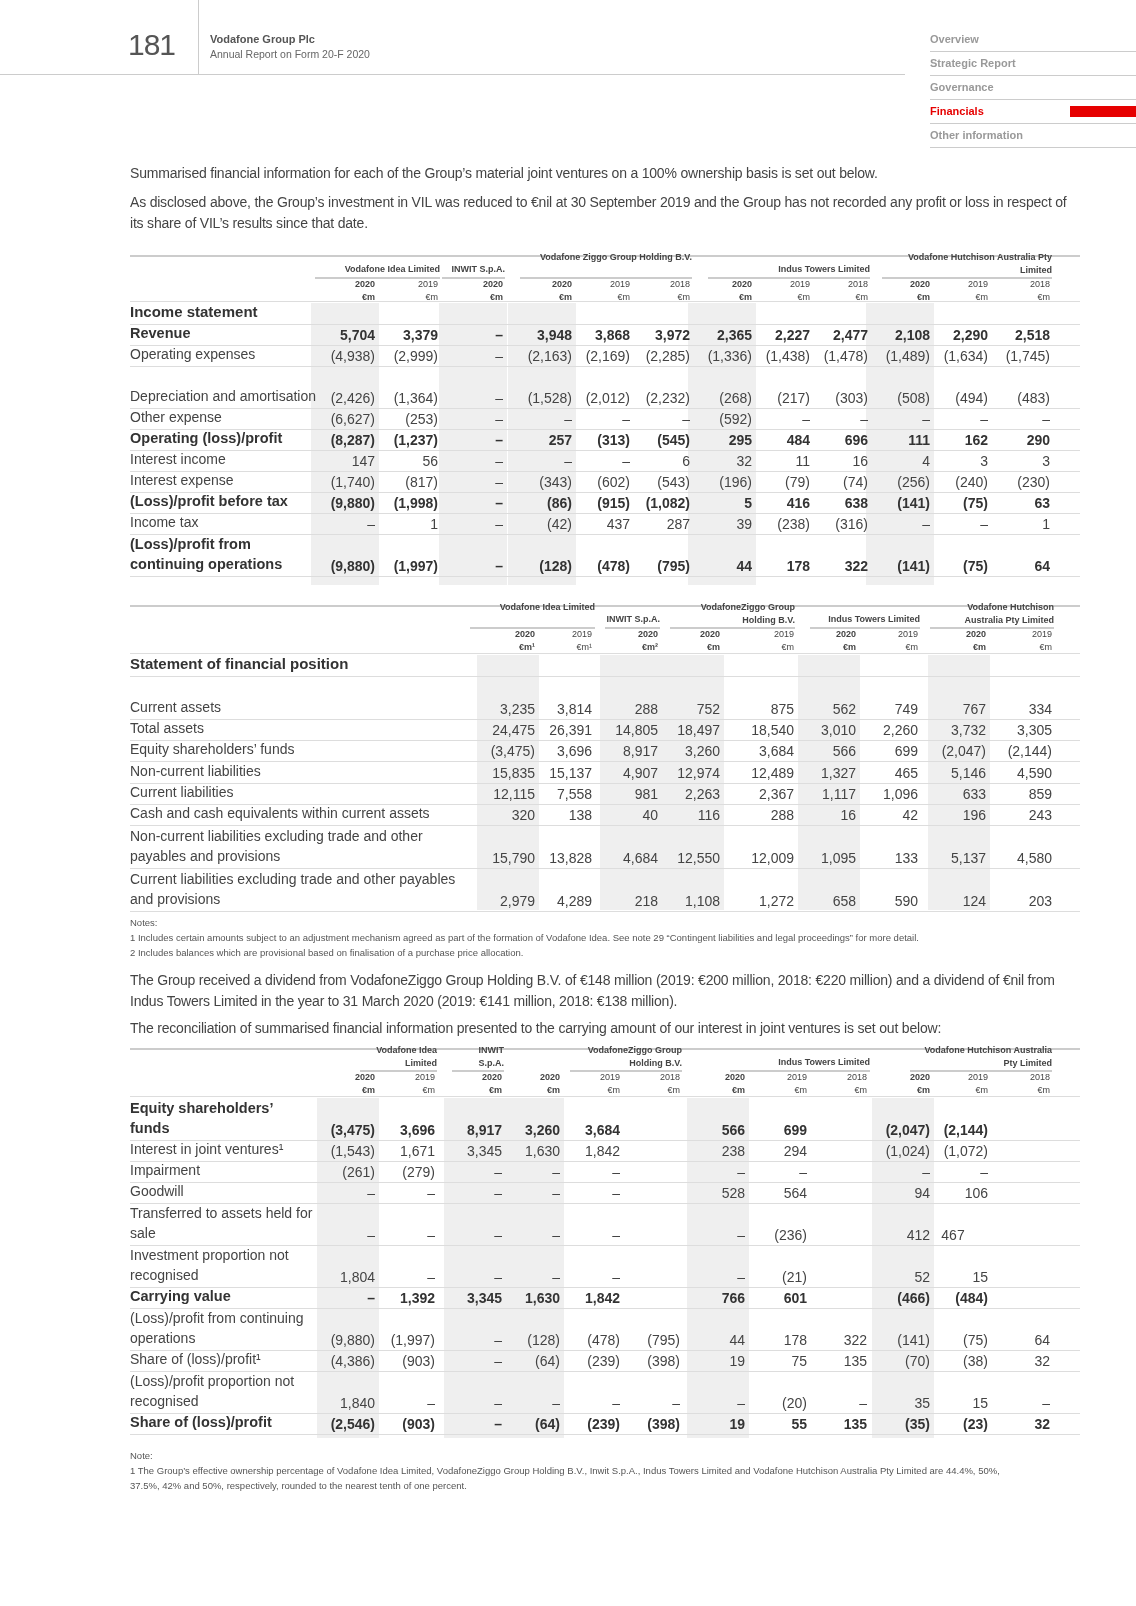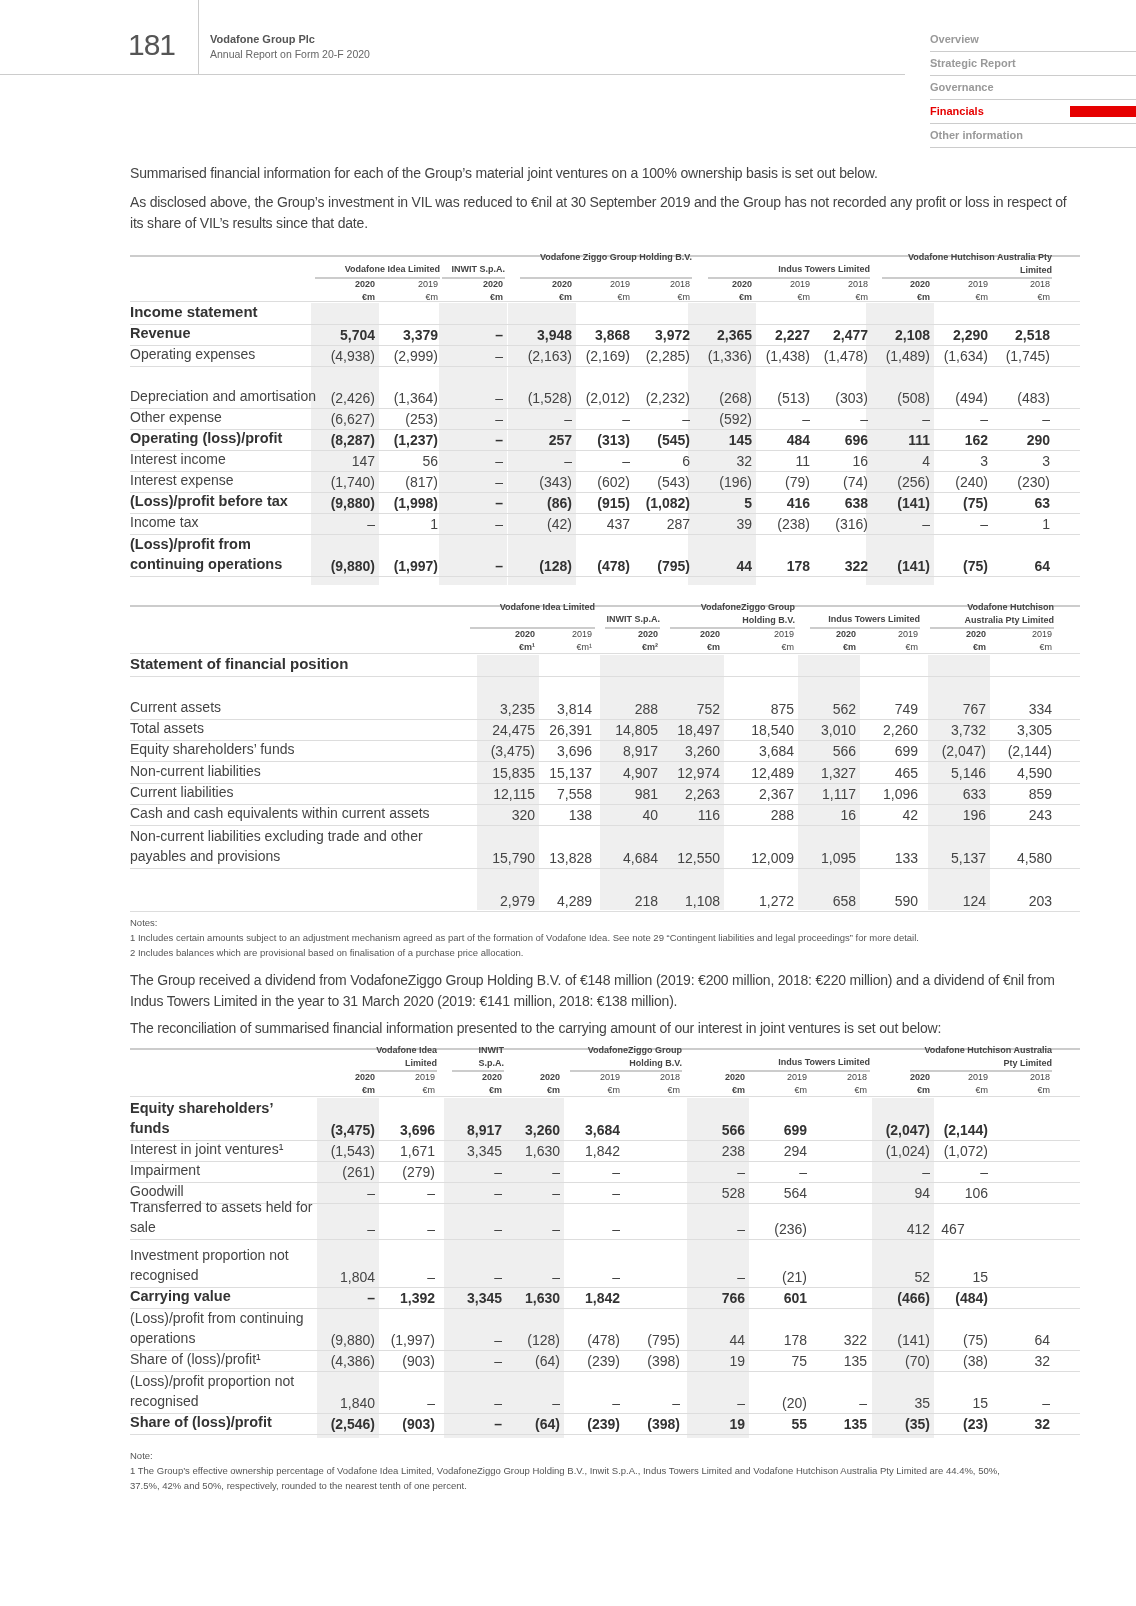--- a/index.html
+++ b/index.html
@@ -125,21 +125,21 @@
     </div>
     <div class="row" style="top:111px;height:42px;">
       <div class="lbl" style="width:190px;">Depreciation and amortisation</div>
       <div class="cell" style="left:175px;width:70px;">(2,426)</div>
       <div class="cell" style="left:238px;width:70px;">(1,364)</div>
       <div class="cell" style="left:303px;width:70px;">–</div>
       <div class="cell" style="left:372px;width:70px;">(1,528)</div>
       <div class="cell" style="left:430px;width:70px;">(2,012)</div>
       <div class="cell" style="left:490px;width:70px;">(2,232)</div>
       <div class="cell" style="left:552px;width:70px;">(268)</div>
-      <div class="cell" style="left:610px;width:70px;">(513)</div>
+      <div class="cell" style="left:610px;width:70px;">(217)</div>
       <div class="cell" style="left:668px;width:70px;">(303)</div>
       <div class="cell" style="left:730px;width:70px;">(508)</div>
       <div class="cell" style="left:788px;width:70px;">(494)</div>
       <div class="cell" style="left:850px;width:70px;">(483)</div>
     </div>
     <div class="row" style="top:153px;height:21px;">
       <div class="lbl" style="width:190px;">Other expense</div>
       <div class="cell" style="left:175px;width:70px;">(6,627)</div>
       <div class="cell" style="left:238px;width:70px;">(253)</div>
       <div class="cell" style="left:303px;width:70px;">–</div>
@@ -154,21 +154,21 @@
       <div class="cell" style="left:850px;width:70px;">–</div>
     </div>
     <div class="row bold" style="top:174px;height:21px;">
       <div class="lbl" style="width:190px;font-size:14.5px;">Operating (loss)/profit</div>
       <div class="cell" style="left:175px;width:70px;">(8,287)</div>
       <div class="cell" style="left:238px;width:70px;">(1,237)</div>
       <div class="cell" style="left:303px;width:70px;">–</div>
       <div class="cell" style="left:372px;width:70px;">257</div>
       <div class="cell" style="left:430px;width:70px;">(313)</div>
       <div class="cell" style="left:490px;width:70px;">(545)</div>
-      <div class="cell" style="left:552px;width:70px;">145</div>
+      <div class="cell" style="left:552px;width:70px;">295</div>
       <div class="cell" style="left:610px;width:70px;">484</div>
       <div class="cell" style="left:668px;width:70px;">696</div>
       <div class="cell" style="left:730px;width:70px;">111</div>
       <div class="cell" style="left:788px;width:70px;">162</div>
       <div class="cell" style="left:850px;width:70px;">290</div>
     </div>
     <div class="row" style="top:195px;height:21px;">
       <div class="lbl" style="width:190px;">Interest income</div>
       <div class="cell" style="left:175px;width:70px;">147</div>
       <div class="cell" style="left:238px;width:70px;">56</div>
@@ -361,20 +361,21 @@
       <div class="cell" style="left:392px;width:70px;">13,828</div>
       <div class="cell" style="left:458px;width:70px;">4,684</div>
       <div class="cell" style="left:520px;width:70px;">12,550</div>
       <div class="cell" style="left:594px;width:70px;">12,009</div>
       <div class="cell" style="left:656px;width:70px;">1,095</div>
       <div class="cell" style="left:718px;width:70px;">133</div>
       <div class="cell" style="left:786px;width:70px;">5,137</div>
       <div class="cell" style="left:852px;width:70px;">4,580</div>
     </div>
     <div class="row" style="top:263.00000000000006px;height:42.6px;">
+      <div class="lbl" style="width:330px;">Current liabilities excluding trade and other payables and provisions</div>
       <div class="cell" style="left:335px;width:70px;">2,979</div>
       <div class="cell" style="left:392px;width:70px;">4,289</div>
       <div class="cell" style="left:458px;width:70px;">218</div>
       <div class="cell" style="left:520px;width:70px;">1,108</div>
       <div class="cell" style="left:594px;width:70px;">1,272</div>
       <div class="cell" style="left:656px;width:70px;">658</div>
       <div class="cell" style="left:718px;width:70px;">590</div>
       <div class="cell" style="left:786px;width:70px;">124</div>
       <div class="cell" style="left:852px;width:70px;">203</div>
     </div>
@@ -482,21 +483,21 @@
       <div class="cell" style="left:360px;width:70px;">–</div>
       <div class="cell" style="left:420px;width:70px;">–</div>
       <div class="cell" style="left:480px;width:70px;"></div>
       <div class="cell" style="left:545px;width:70px;">528</div>
       <div class="cell" style="left:607px;width:70px;">564</div>
       <div class="cell" style="left:667px;width:70px;"></div>
       <div class="cell" style="left:730px;width:70px;">94</div>
       <div class="cell" style="left:788px;width:70px;">106</div>
       <div class="cell" style="left:850px;width:70px;"></div>
     </div>
-    <div class="row" style="top:149px;height:42px;">
+    <div class="row" style="top:155px;height:42px;">
       <div class="lbl" style="width:185px;">Transferred to assets held for sale</div>
       <div class="cell" style="left:175px;width:70px;">–</div>
       <div class="cell" style="left:235px;width:70px;">–</div>
       <div class="cell" style="left:302px;width:70px;">–</div>
       <div class="cell" style="left:360px;width:70px;">–</div>
       <div class="cell" style="left:420px;width:70px;">–</div>
       <div class="cell" style="left:480px;width:70px;"></div>
       <div class="cell" style="left:545px;width:70px;">–</div>
       <div class="cell" style="left:607px;width:70px;">(236)</div>
       <div class="cell" style="left:667px;width:70px;"></div>

